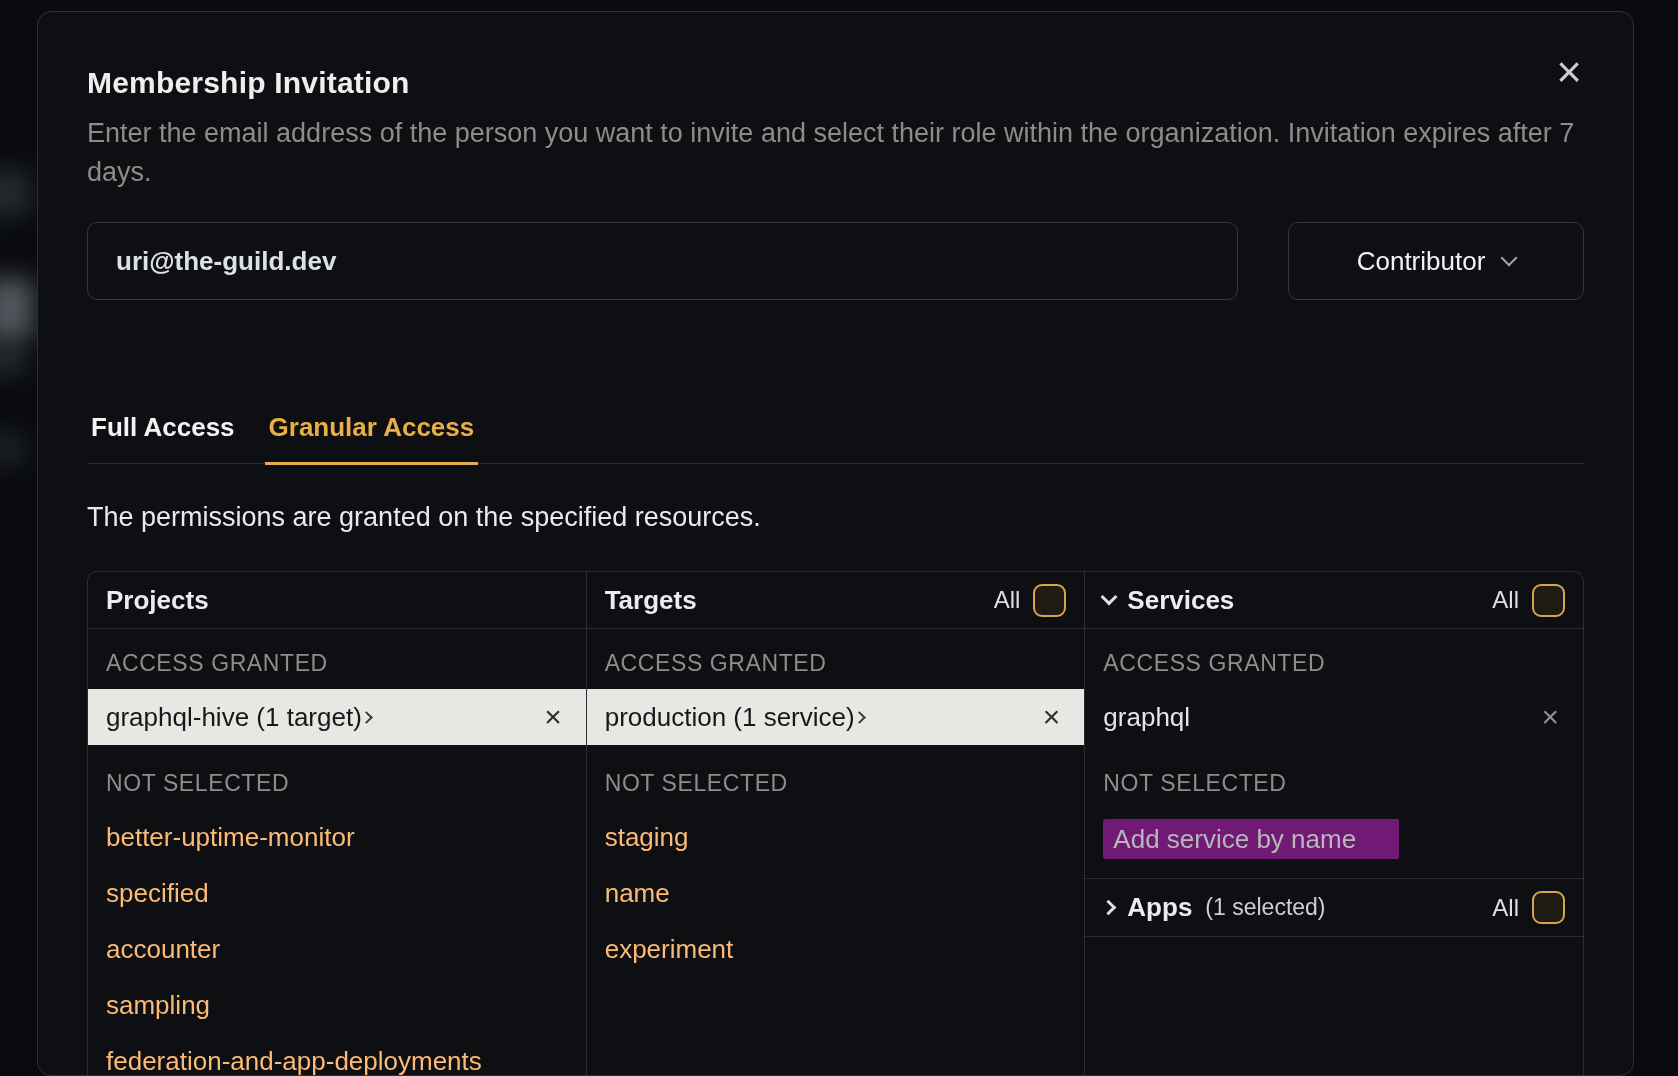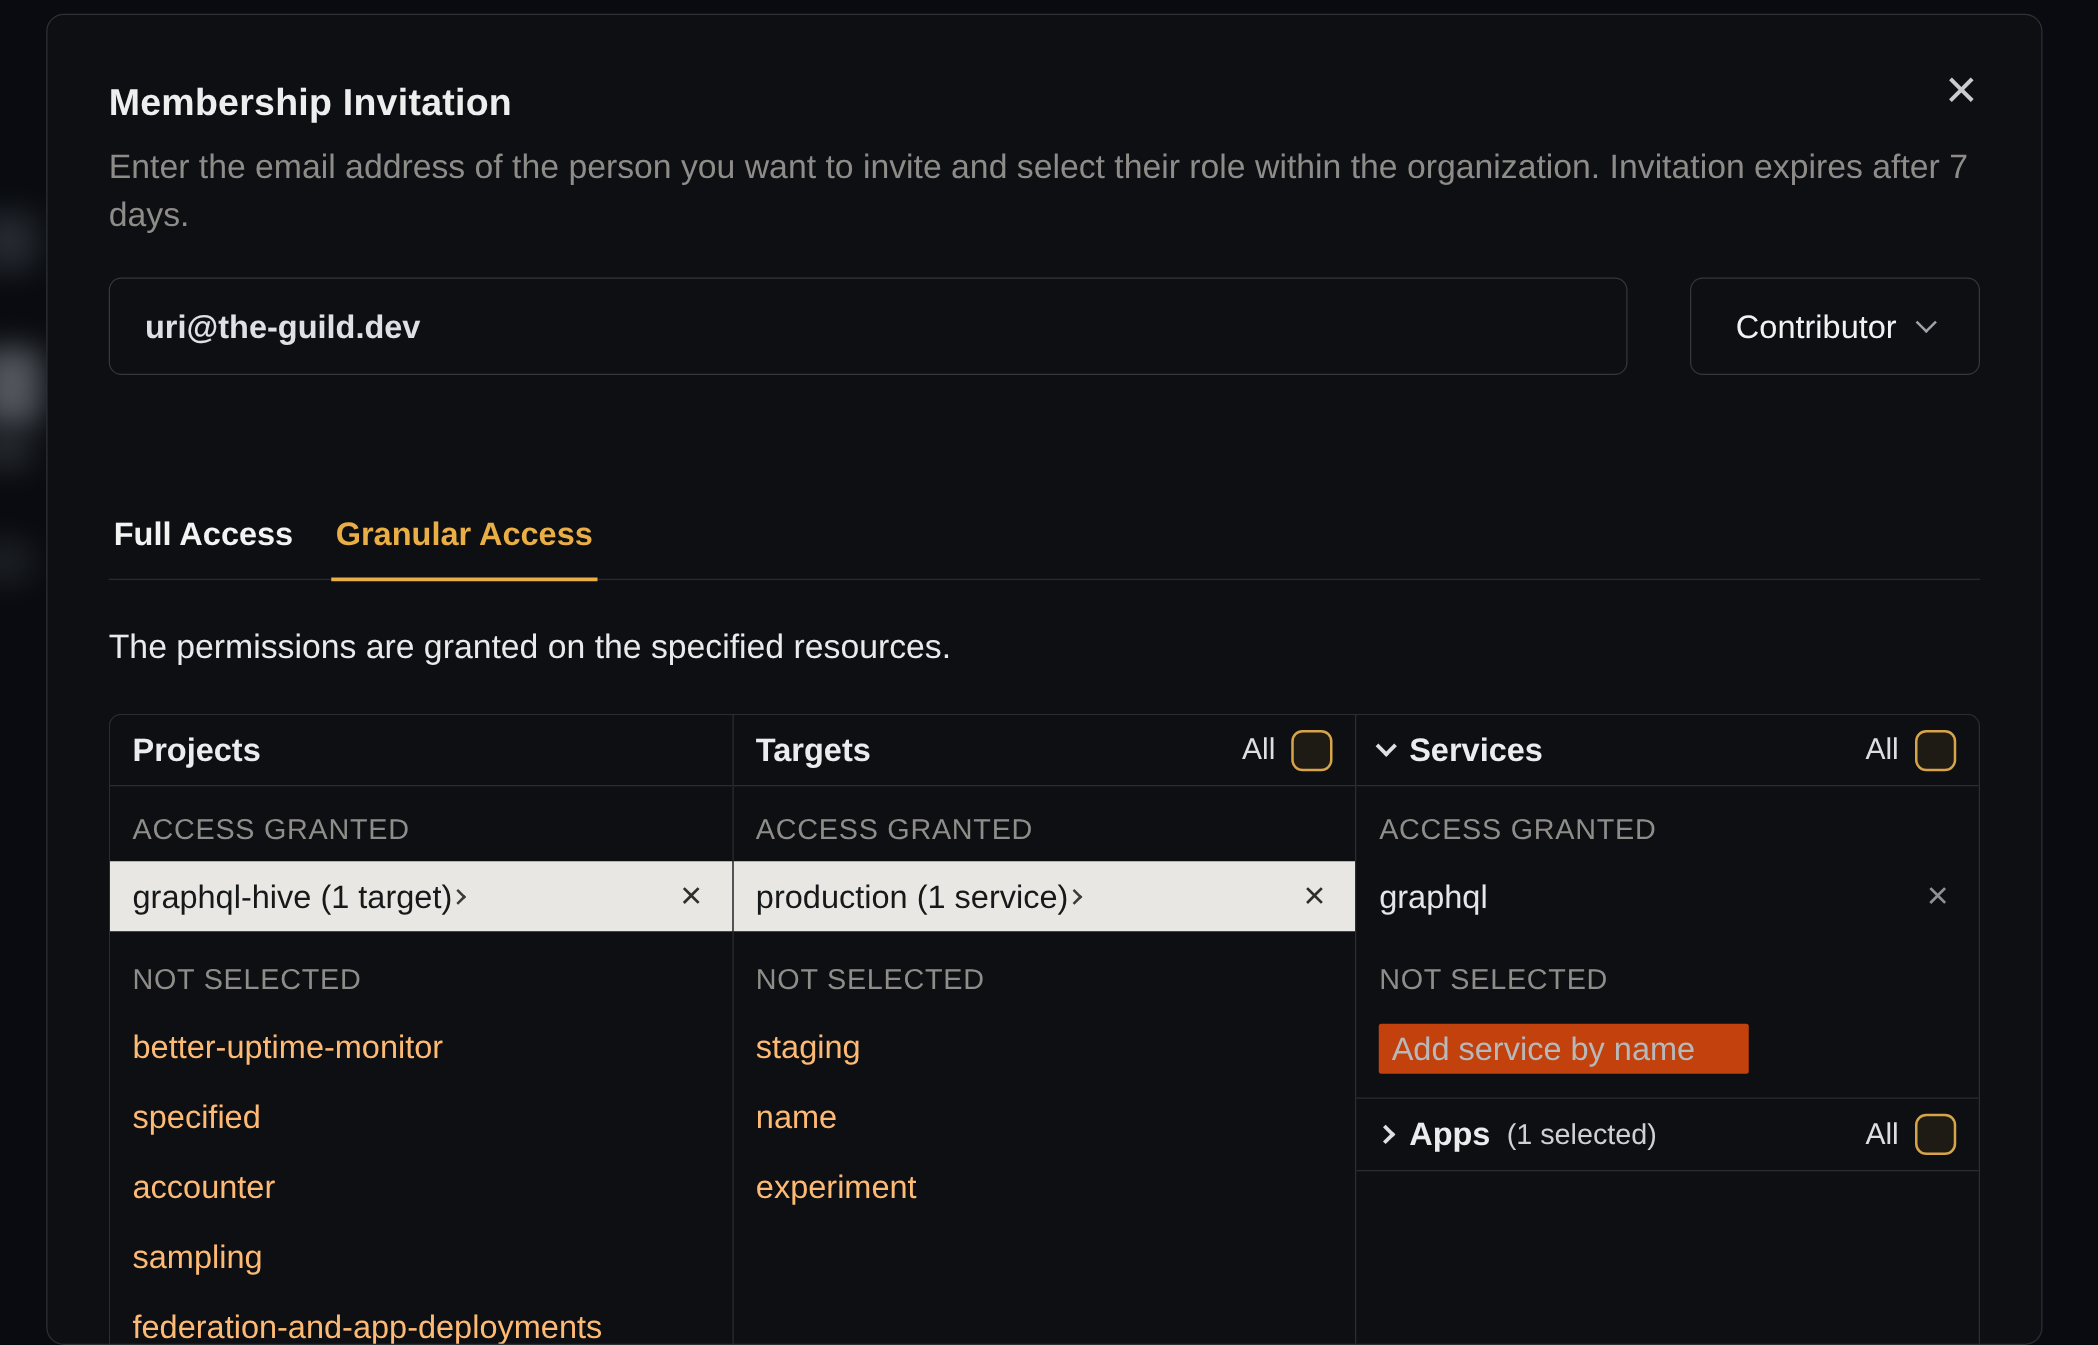--- a/index.html
+++ b/index.html
@@ -55,21 +55,21 @@
     flex: 1; height: 78px;
     background: transparent;
     border: 1px solid #35373c; border-radius: 10px;
     color: #dde0e4; font-size: 26px;
     padding: 0 28px;
     font-family: inherit;
     outline: none;
     font-weight: bold;
   }
   .role-select {
-    width: 232px; height: 78px;
+    width: 296px; height: 78px;
     display: flex; align-items: center; justify-content: center; gap: 18px;
     border: 1px solid #35373c; border-radius: 10px;
     color: #f1f2f3; font-size: 26px; font-weight: 500;
     cursor: pointer;
   }
 
   .chev {
     display: inline-block;
     width: 12px; height: 12px;
     border-right: 3px solid #dfe0e3;
@@ -158,21 +158,21 @@
     height: 56px;
     display: flex; align-items: center;
     padding: 0 18px;
     font-size: 26px; color: #fdba74;
     cursor: pointer;
   }
 
   .svc-input-wrap { padding: 10px 18px 0; }
   .svc-input {
     width: 296px; height: 40px;
-    background: #c2410c;
+    background: #701a75;
     border: none; border-radius: 2px;
     padding: 0 10px;
     font-size: 26px; color: #dadbdd;
     font-family: inherit;
     outline: none;
   }
   .svc-input::placeholder { color: #b7b8ba; opacity: 1; }
 
   .apps-row {
     margin-top: 19px;

